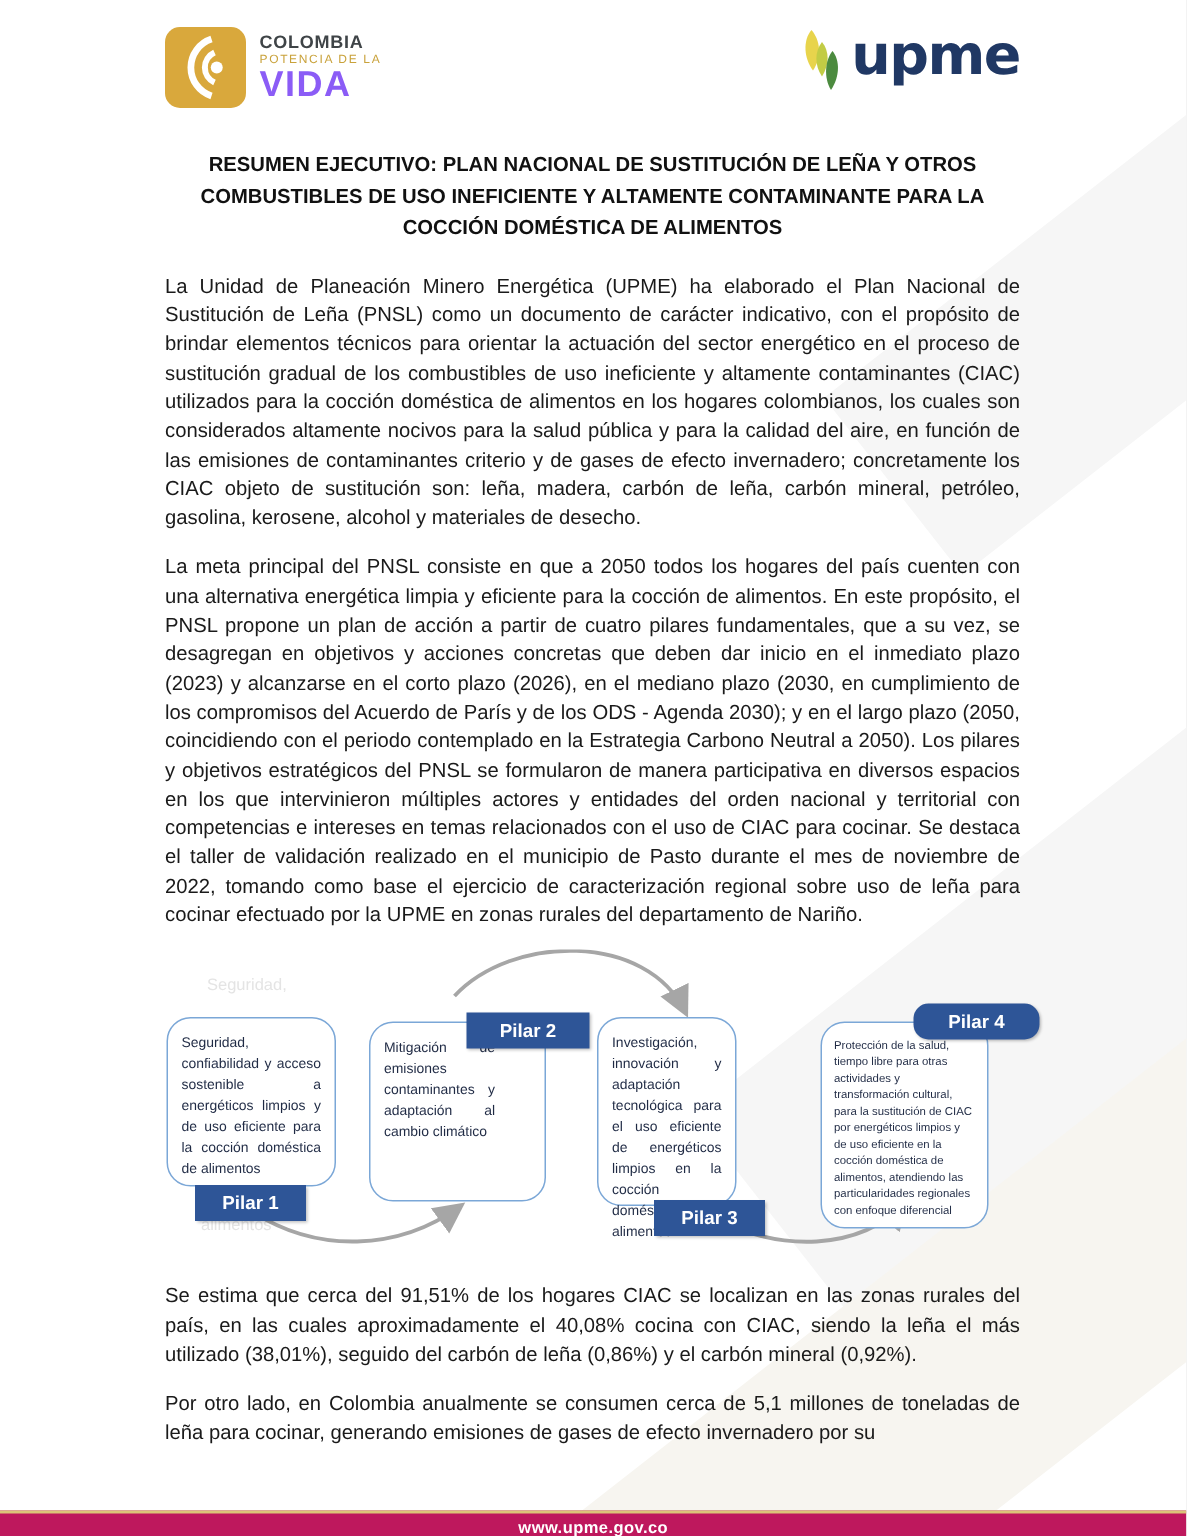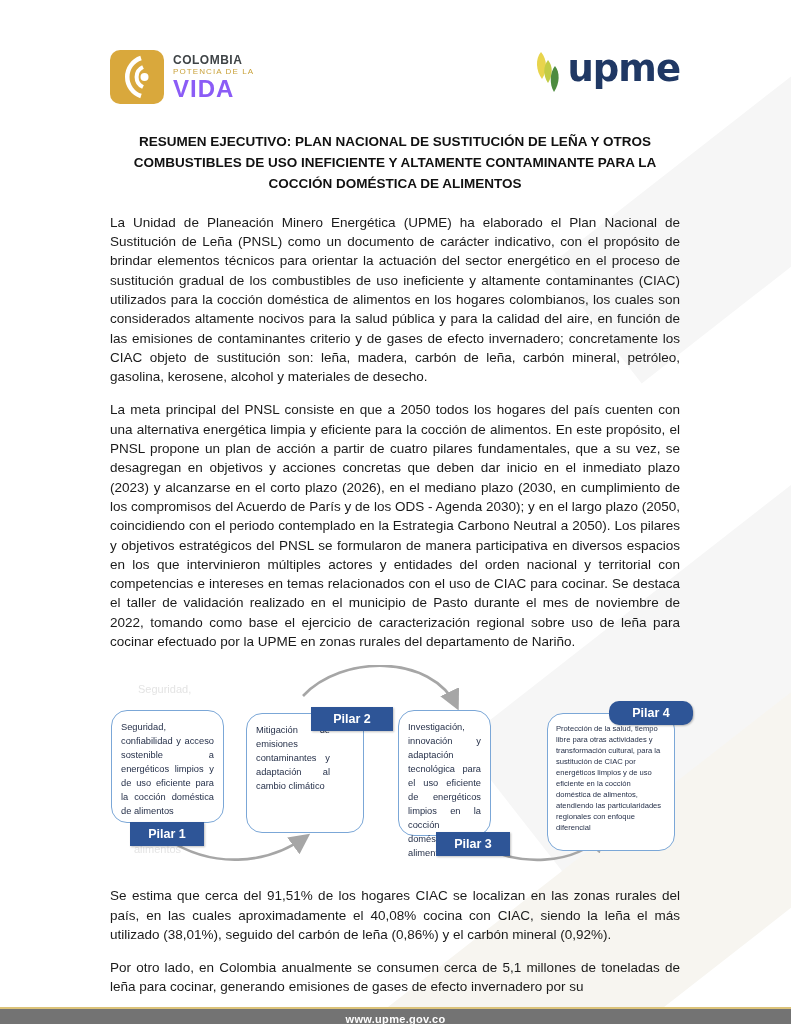--- a/index.html
+++ b/index.html
@@ -8,21 +8,21 @@
     position:relative; width:791px; height:1024px; margin:0 auto;
     background:#ffffff; overflow:hidden;
     font-family:"Liberation Sans", sans-serif; color:#1a1a1a;
   }
   
   .wm { position:absolute; background:#f6f6f6; z-index:0; }
   .wm1 { width:420px; height:150px; right:-180px; top:120px; transform:rotate(-38deg); }
   .wm2 { width:520px; height:210px; right:-200px; top:560px; transform:rotate(-38deg); }
   .wm3 { width:560px; height:170px; right:-120px; top:840px; transform:rotate(-38deg); background:#f7f5f0; }
 
-  .content { position:relative; z-index:1; padding:50px 111px 0 110px; }
+  .content { position:relative; z-index:1; padding:18px 111px 0 110px; }
 
   
   .logos { display:flex; justify-content:space-between; align-items:flex-start; height:72px; margin-bottom:10px; }
   .col-logo { display:flex; align-items:center; gap:9px; }
   .col-icon svg { display:block; }
   .col-text { line-height:1; }
   .col-line1 { font-size:12px; font-weight:bold; color:#3f4447; letter-spacing:.5px; }
   .col-line2 { font-size:8px; font-weight:normal; color:#c9a23b; letter-spacing:1.1px; margin-top:2px; }
   .col-line3 { font-size:24px; font-weight:bold; color:#8b5cf6; letter-spacing:1px; margin-top:1px; }
   .upme-logo { display:flex; align-items:flex-start; gap:4px; margin-top:2px; }
@@ -39,29 +39,29 @@
   .figure svg.arrows { position:absolute; left:0; top:0; z-index:1; }
   .ghost { position:absolute; color:#e4e4e4; font-size:11px; z-index:0; }
   .ghost-top { left:32px; top:18px; }
   .ghost-bottom { left:28px; top:178px; }
   .pbox { position:absolute; background:#fff; border:1.5px solid #7ba7d7; border-radius:16px; z-index:2; padding:10px 9px; color:#1f2a44; }
   .ptext { font-size:9.3px; line-height:1.5; text-align:justify; }
   .pbox1 { left:5px;  top:45px; width:113px; height:113px; }
   .pbox2 { left:140px; top:48px; width:118px; height:120px; }
   .pbox2 .ptext { width:74px; }
   .pbox3 { left:292px; top:45px; width:93px; height:126px; }
-  .pbox4 { left:441px; top:48px; width:128px; height:138px; padding:9px 8px; }
+  .pbox4 { left:441px; top:48px; width:112px; height:138px; padding:9px 8px; }
   .pbox4 .ptext { font-size:7.6px; line-height:1.45; text-align:left; }
   .badge { position:absolute; z-index:3; background:#2e5597; color:#fff; font-size:12.5px; font-weight:bold; padding:5px 0; width:74px; text-align:center; box-shadow:1px 1px 2px rgba(0,0,0,.25);margin-top:15px; }
   .badge1 { left:24px;  top:142px; }
   .badge2 { left:205px; top:27px; width:82px; }
   .badge3 { left:330px; top:152px; }
   .badge4 { left:503px; top:21px; width:84px;border-radius:10px; }
 
-  footer.bar { position:absolute; z-index:2; left:0; right:0; bottom:0; height:17px; background:#737373; border-top:2px solid #dcc379; text-align:center; }
+  footer.bar { position:absolute; z-index:2; left:0; right:0; bottom:0; height:17px; background:#be185d; border-top:2px solid #dcc379; text-align:center; }
   .footer-url { color:#ffffff; font-size:11px; font-weight:bold; line-height:15px; letter-spacing:.3px; }
 </style>
 </head>
 <body>
 
 <div class="page">
   <div class="wm wm1"></div>
   <div class="wm wm2"></div>
   <div class="wm wm3"></div>
 

